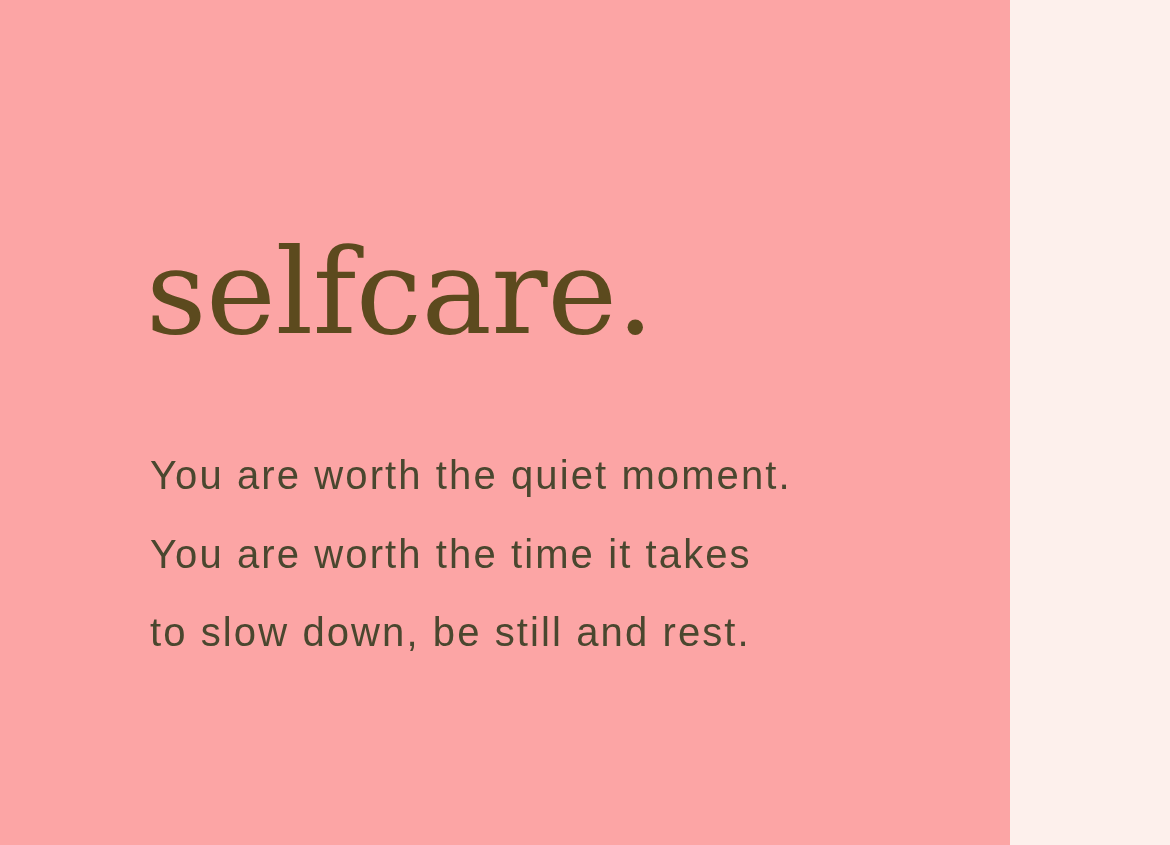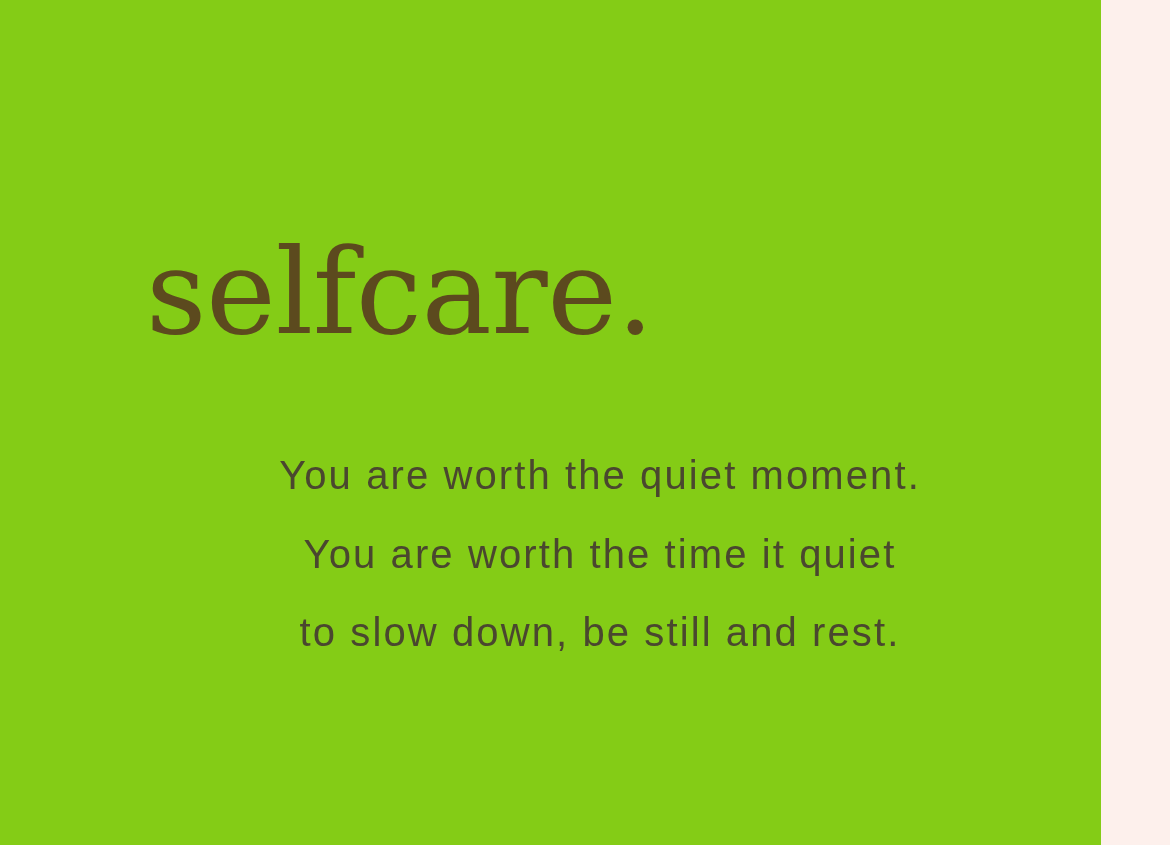--- a/index.html
+++ b/index.html
@@ -12,23 +12,23 @@
     width: 1170px;
     height: 845px;
     overflow: hidden;
     background: #fdf0ec;
     font-family: "Liberation Sans", sans-serif;
     -webkit-font-smoothing: antialiased;
   }
 
   .quote-card {
     position: relative;
-    width: 1101px;
+    width: 1010px;
     height: 845px;
-    background: #84cc16;
+    background: #fca5a5;
     box-sizing: border-box;
   }
 
   
   .headline {
     position: absolute;
     left: 146px;
     top: 232px;
     margin: 0;
     font-family: "DejaVu Serif", "Liberation Serif", serif;
@@ -50,29 +50,28 @@
 
   .body-line {
     margin: 0;
     font-family: "Liberation Sans", "DejaVu Sans", sans-serif;
     font-size: 40px;
     font-weight: 300;
     line-height: 78.5px;
     letter-spacing: 2.1px;
     color: #4a472f;
     white-space: nowrap;
-    text-align: center;
   }
 </style>
 </head>
 <body>
 
 <div class="quote-card">
 
   <h1 class="headline">selfcare.</h1>
 
   <div class="body-block">
     <p class="body-line">You are worth the quiet moment.</p>
-    <p class="body-line">You are worth the time it quiet</p>
+    <p class="body-line">You are worth the time it takes</p>
     <p class="body-line">to slow down, be still and rest.</p>
   </div>
 
 </div>
 
 </body></html>

